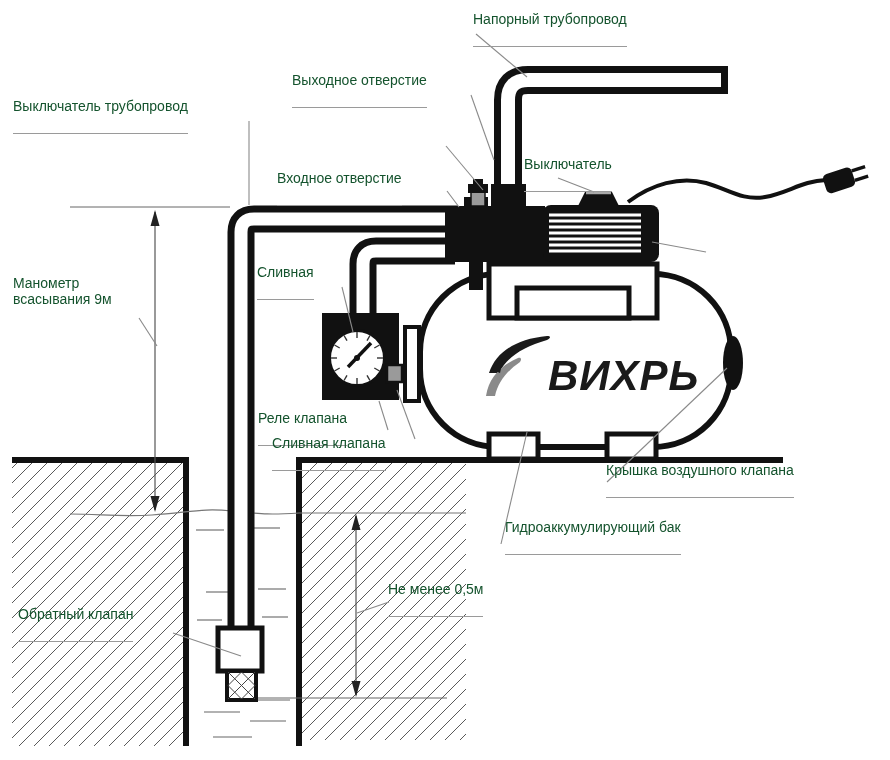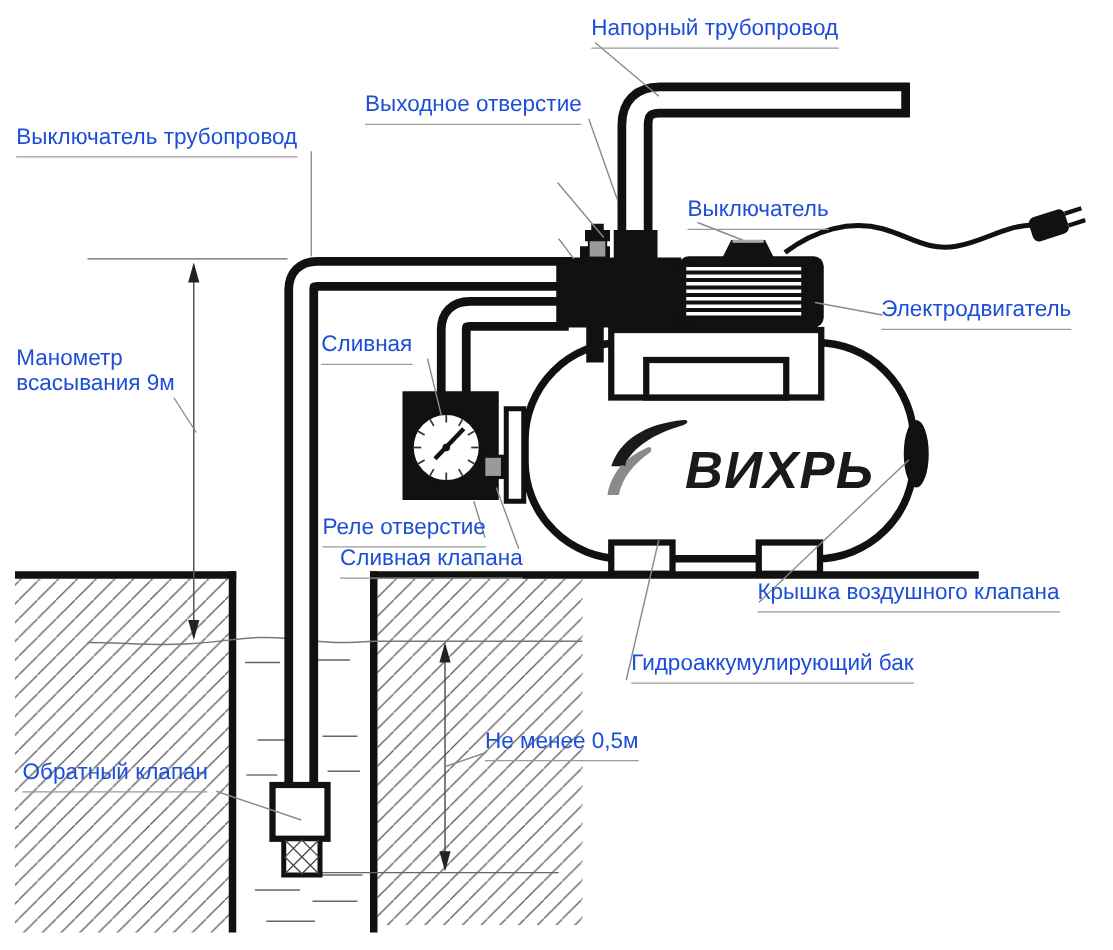--- a/index.html
+++ b/index.html
@@ -3,26 +3,26 @@
 <meta charset="utf-8">
 <style>
   html,body{margin:0;padding:0;background:#fff;}
   #stage{
     position:relative;width:890px;height:760px;background:#fff;overflow:hidden;
     font-family:"Liberation Sans", sans-serif;
   }
   #drawing{position:absolute;left:0;top:0;}
   .lbl{
     position:absolute;
-    font-size:18px;
+    font-size:14px;
     line-height:1.12;
-    color:#1d4ed8;
+    color:#14532d;
     white-space:nowrap;
     border-bottom:1px solid #9a9a9a;
-    padding-bottom:6px;
+    padding-bottom:18px;
   }
   .lbl.nounder{border-bottom:none;}
   .logo-text{
     font-weight:bold;font-style:italic;
     font-family:"Liberation Sans", sans-serif;
   }
 </style>
 </head>
 <body>
 
@@ -206,29 +206,29 @@
     <line x1="173" y1="633" x2="241" y2="656"></line>
     <line x1="357" y1="613" x2="389" y2="602"></line>
     <line x1="607" y1="482" x2="727" y2="368"></line>
     <line x1="501" y1="544" x2="527" y2="432"></line>
   </g>
 </svg>
 
 <div class="lbl" style="left:473px;top:12px">Напорный трубопровод</div>
 <div class="lbl" style="left:292px;top:73px">Выходное отверстие</div>
 <div class="lbl" style="left:13px;top:99px">Выключатель трубопровод</div>
-<div class="lbl" style="left:550px;top:157px">Выключатель</div>
-<div class="lbl" style="left:705px;top:237px">Электродвигатель</div>
+<div class="lbl" style="left:277px;top:171px">Входное отверстие</div>
+<div class="lbl" style="left:524px;top:157px">Выключатель</div>
 <div class="lbl" style="left:257px;top:265px">Сливная</div>
 
 <div class="lbl nounder" style="left:13px;top:276px">
   <div>Манометр</div>
   <div>всасывания 9м</div>
 </div>
 
-<div class="lbl" style="left:258px;top:411px">Реле отверстие</div>
+<div class="lbl" style="left:258px;top:411px">Реле клапана</div>
 <div class="lbl" style="left:272px;top:436px">Сливная клапана</div>
 <div class="lbl" style="left:18px;top:607px">Обратный клапан</div>
 <div class="lbl" style="left:388px;top:582px">Не менее 0,5м</div>
 <div class="lbl" style="left:606px;top:463px">Крышка воздушного клапана</div>
 <div class="lbl" style="left:505px;top:520px">Гидроаккумулирующий бак</div>
 
 </div>
 
 </body></html>

